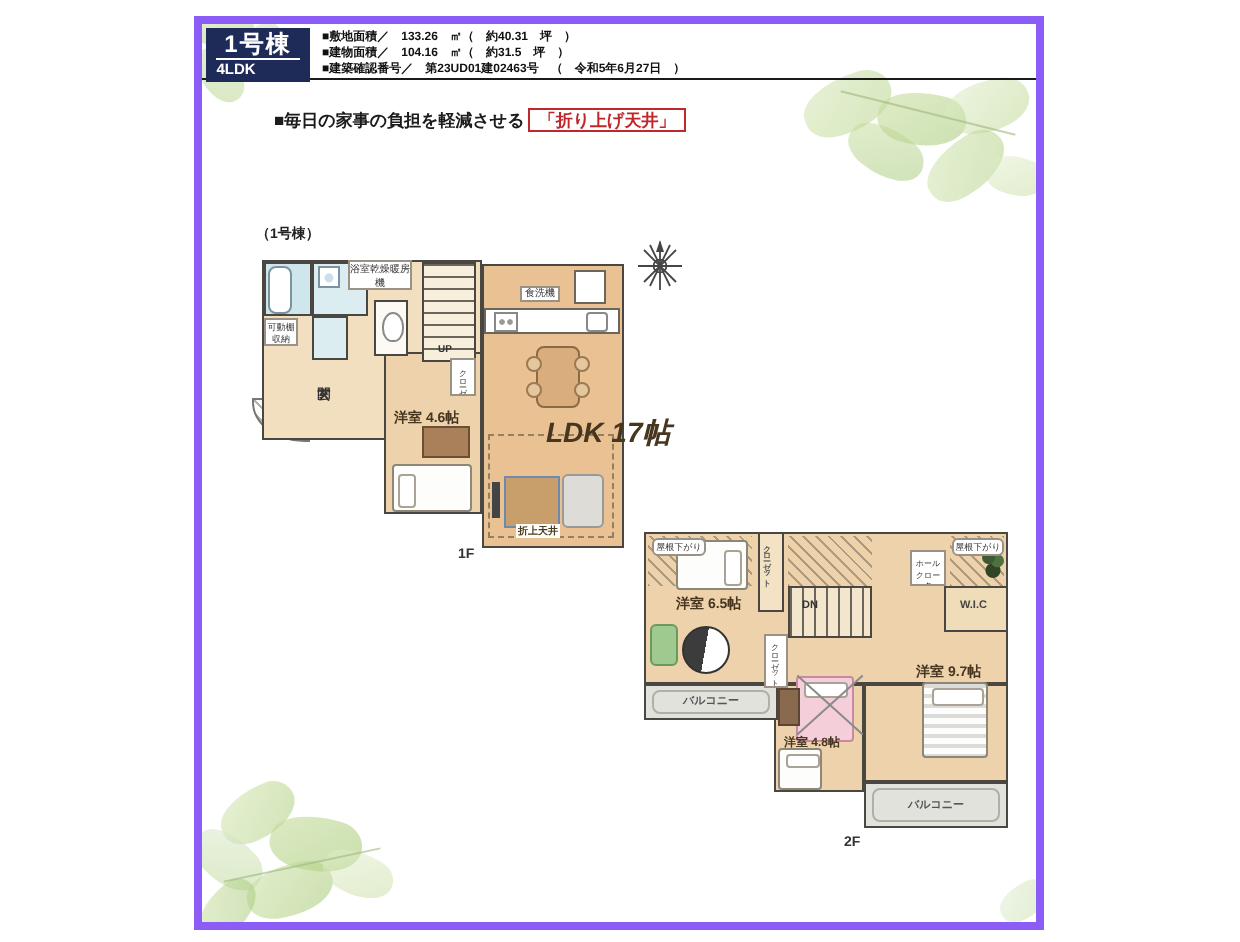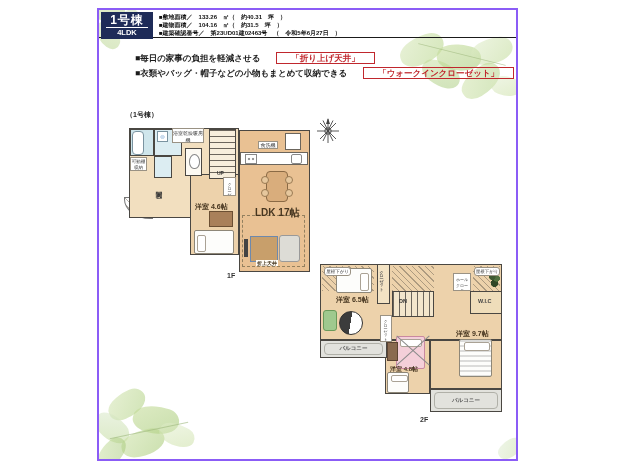--- a/index.html
+++ b/index.html
@@ -1,32 +1,32 @@
 <!DOCTYPE html>
 <html><head>
 <meta charset="utf-8">
 <style>
   html,body{margin:0;padding:0;background:#fff;}
   #stage{position:relative;width:620px;height:471px;background:#ffffff;overflow:hidden;
          font-family:"Liberation Sans",sans-serif;color:#222;}
   #frame{position:absolute;left:97px;top:8px;width:417px;height:449px;background:#fff;
-         border:2px solid #8b5cf6;overflow:hidden;}
+         border:4px solid #8b5cf6;overflow:hidden;}
   .abs{position:absolute;}
   
   .badge{left:2px;top:2px;width:52px;height:27px;background:#1e2b58;color:#fff;
          display:flex;flex-direction:column;align-items:center;justify-content:center;z-index:3;}
   .badge .t{font-size:12px;font-weight:700;letter-spacing:1px;line-height:13px;}
-  .badge .s{font-size:7.5px;font-weight:700;border-top:1px solid #fff;width:80%;text-align:center;line-height:9px;}
+  .badge .s{font-size:7.5px;font-weight:700;border-top:1px solid #fff;width:80%;text-align:left;line-height:9px;}
   .hdr-divider{left:0;top:27px;width:417px;border-top:1.3px solid #1a1a1a;z-index:2;}
   .specs{left:60px;top:3px;z-index:3;}
   .specs div{font-size:6px;font-weight:700;line-height:8px;white-space:nowrap;color:#111;}
   
   .features{left:36px;top:41px;z-index:3;}
   .feat{font-size:8.5px;font-weight:700;line-height:14.5px;white-space:nowrap;color:#1c1c1c;}
-  .feat .tag{color:#c0272d;border:1px solid #c0272d;padding:0 14px;margin-left:16px;}
+  .feat .tag{color:#c0272d;border:1px solid #c0272d;padding:0 4px;margin-left:2px;}
   
   .caption{left:27px;top:100px;font-size:7px;font-weight:700;z-index:3;}
   .room{border:1.5px solid #4a4742;box-sizing:border-box;z-index:2;}
   .rlabel{font-weight:700;color:#473620;font-size:7px;white-space:nowrap;z-index:5;}
   .plabel{background:#fff;border:1px solid #9a9284;color:#333;text-align:center;z-index:5;
           box-sizing:border-box;overflow:hidden;}
   .vtext{writing-mode:vertical-rl;text-orientation:upright;}
   .hatch{background-image:repeating-linear-gradient(45deg,rgba(110,100,85,.5) 0 1px,transparent 1px 4.5px);z-index:3;}
   .treadsH{background-image:repeating-linear-gradient(180deg,#6b655c 0 1px,transparent 1px 6px);}
   .treadsV{background-image:repeating-linear-gradient(90deg,#6b655c 0 1px,transparent 1px 6px);}
@@ -75,21 +75,20 @@
   </div>
   <div class="abs hdr-divider"></div>
   <div class="abs specs">
     <div>■敷地面積／　133.26　㎡（　約40.31　坪　）</div>
     <div>■建物面積／　104.16　㎡（　約31.5　坪　）</div>
     <div>■建築確認番号／　第23UD01建02463号　（　令和5年6月27日　）</div>
   </div>
 
   <div class="abs features">
     <div class="feat"><span>■毎日の家事の負担を軽減させる</span><span class="tag">「折り上げ天井」</span></div>
-    <div class="feat"><span>■衣類やバッグ・帽子などの小物もまとめて収納できる</span><span class="tag">「ウォークインクローゼット」</span></div>
   </div>
 
   <div class="abs caption">（1号棟）</div>
 
   <svg class="abs" style="left:216px;top:108px;z-index:4;" width="26" height="26" viewBox="0 0 26 26">
     <g stroke="#454545" stroke-width="0.9" fill="none">
       <line x1="13" y1="1" x2="13" y2="25"></line>
           <line x1="2" y1="13" x2="24" y2="13"></line>
       <line x1="5" y1="5" x2="21" y2="21"></line>
           <line x1="21" y1="5" x2="5" y2="21"></line>
@@ -131,21 +130,21 @@
   <div class="abs" style="left:146px;top:144px;width:10px;height:8px;background:radial-gradient(circle at 30% 50%, #999 1.2px, transparent 1.6px),radial-gradient(circle at 70% 50%, #999 1.2px, transparent 1.6px),#fff;border:1px solid #888;z-index:5;"></div>
   <div class="abs plabel" style="left:159px;top:131px;width:20px;height:8px;font-size:5px;line-height:7px;">食洗機</div>
   <div class="abs" style="left:186px;top:123px;width:14px;height:15px;background:#fff;border:1px solid #6b655c;z-index:4;"></div>
 
   <div class="abs" style="left:167px;top:161px;width:20px;height:29px;background:#d9ad7c;border:1px solid #8a6a45;border-radius:4px;z-index:4;"></div>
   <div class="abs" style="left:162px;top:166px;width:6px;height:6px;background:#e6c79d;border:1px solid #9a7a52;border-radius:50%;z-index:4;"></div>
   <div class="abs" style="left:162px;top:179px;width:6px;height:6px;background:#e6c79d;border:1px solid #9a7a52;border-radius:50%;z-index:4;"></div>
   <div class="abs" style="left:186px;top:166px;width:6px;height:6px;background:#e6c79d;border:1px solid #9a7a52;border-radius:50%;z-index:4;"></div>
   <div class="abs" style="left:186px;top:179px;width:6px;height:6px;background:#e6c79d;border:1px solid #9a7a52;border-radius:50%;z-index:4;"></div>
 
-  <div class="abs rlabel" style="left:156px;top:196px;font-size:10px;">LDK 17帖</div>
+  <div class="abs rlabel" style="left:172px;top:196px;font-size:14px;font-style:italic;">LDK 17帖</div>
   <div class="abs" style="left:143px;top:205px;width:63px;height:52px;border:1px dashed #93805f;box-sizing:border-box;z-index:3;"></div>
   <div class="abs" style="left:151px;top:226px;width:26px;height:24px;background:#c89f6b;border:1px solid #6d89ad;z-index:4;"></div>
   <div class="abs" style="left:145px;top:229px;width:4px;height:18px;background:#444;z-index:4;"></div>
   <div class="abs" style="left:180px;top:225px;width:19px;height:25px;background:#dddcd6;border:1px solid #999;border-radius:3px;z-index:4;"></div>
   <div class="abs" style="left:157px;top:250px;font-size:5px;font-weight:700;background:#fffdf8;padding:0 1px;color:#4a3a22;z-index:5;">折上天井</div>
   <div class="abs floorlab" style="left:128px;top:262px;">1F</div>
 
   <div class="abs room" style="left:221px;top:254px;width:182px;height:76px;background:#edd2ab;"></div>
   <div class="abs room" style="left:286px;top:330px;width:45px;height:54px;background:#edd2ab;"></div>
   <div class="abs room" style="left:331px;top:330px;width:72px;height:49px;background:#edd2ab;"></div>

